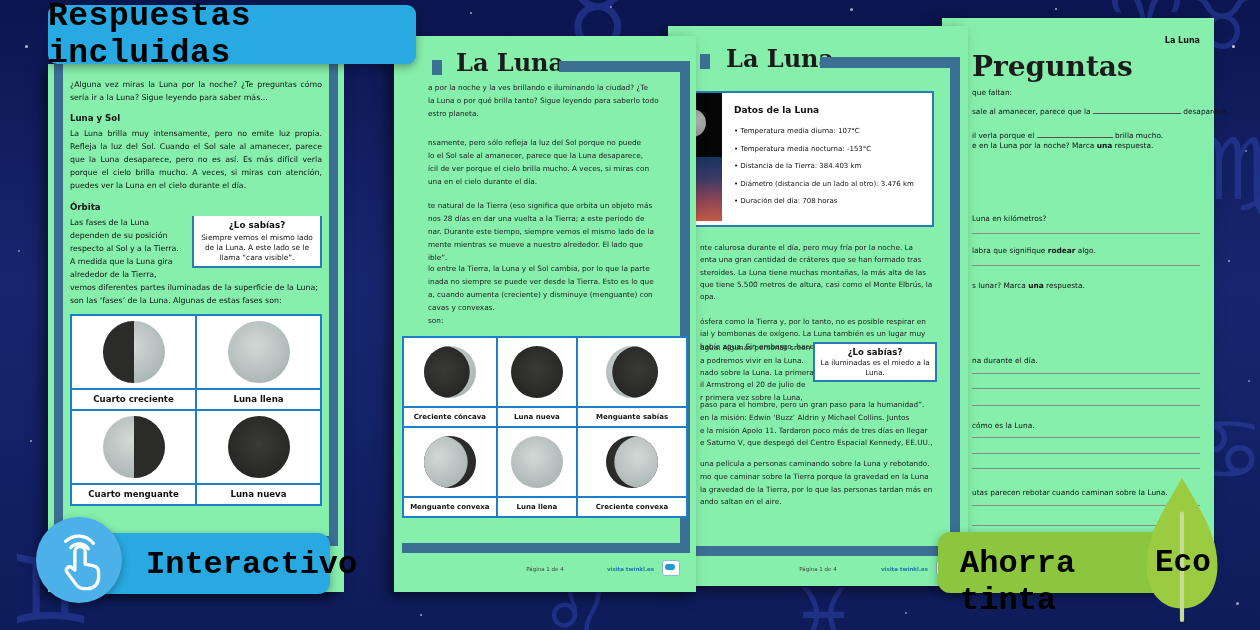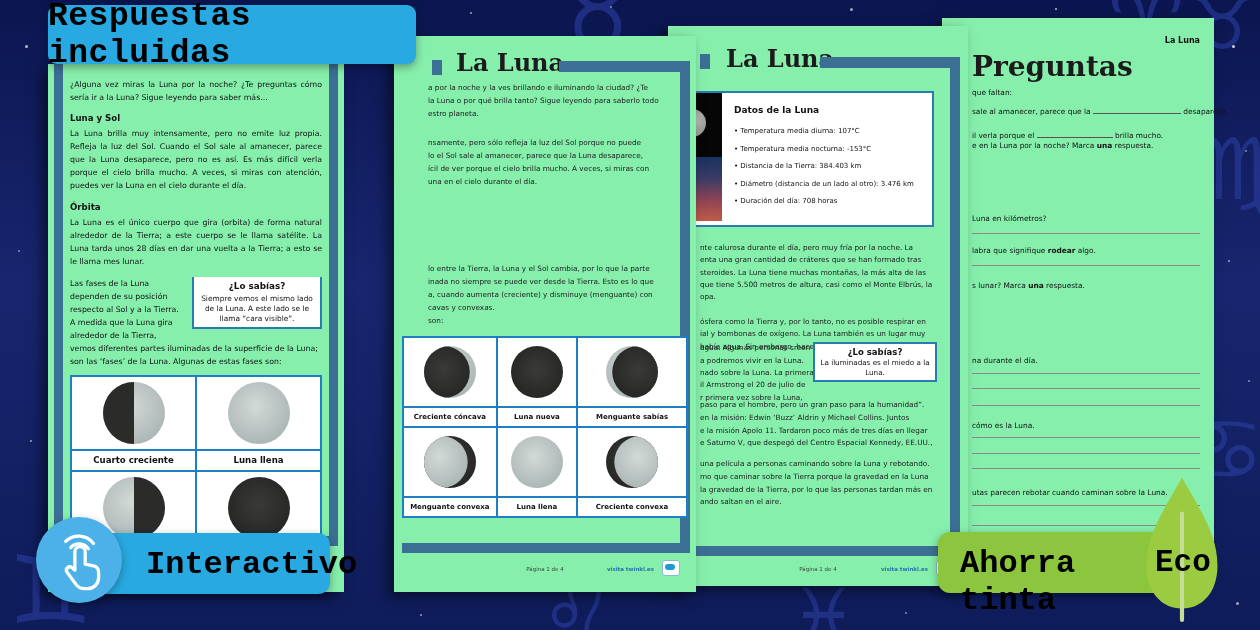--- a/index.html
+++ b/index.html
@@ -178,20 +178,25 @@
     <div class="bar" style="right:6px;width:10px;top:25px;bottom:39px;"></div>
     <div class="bar" style="left:8px;right:6px;bottom:39px;height:10px;"></div>
 
     <div class="frag" style="left:34px;top:45px;">a por la noche y la ves brillando e iluminando la ciudad? ¿Te
 la Luna o por qué brilla tanto? Sigue leyendo para saberlo todo
 estro planeta.</div>
     <div class="frag" style="left:34px;top:100px;">nsamente, pero sólo refleja la luz del Sol porque no puede
 lo el Sol sale al amanecer, parece que la Luna desaparece,
 ícil de ver porque el cielo brilla mucho. A veces, si miras con
 una en el cielo durante el día.</div>
+    <div class="frag" style="left:34px;top:163px;">te natural de la Tierra (eso significa que orbita un objeto más
+nos 28 días en dar una vuelta a la Tierra; a este periodo de
+nar. Durante este tiempo, siempre vemos el mismo lado de la
+mente mientras se mueve a nuestro alrededor. El lado que
+ible”.</div>
     <div class="frag" style="left:34px;top:226px;">lo entre la Tierra, la Luna y el Sol cambia, por lo que la parte
 inada no siempre se puede ver desde la Tierra. Esto es lo que
 a, cuando aumenta (creciente) y disminuye (menguante) con
 cavas y convexas.</div>
     <div class="frag" style="left:34px;top:278px;">son:</div>
 
     <table class="phase" style="position:absolute;left:8px;top:300px;width:286px;">
       <tbody>
           <tr>
         <td style="height:66px;width:33%;">
@@ -248,21 +253,20 @@
     <div class="bar" style="right:6px;width:9px;top:0;bottom:46px;"></div>
     <div class="bar" style="left:6px;right:6px;bottom:46px;height:10px;"></div>
 
     <div style="position:absolute;left:22px;right:22px;top:14px;font-size:7.8px;line-height:13px;text-align:justify;">
       <div style="margin-bottom:8px;">¿Alguna vez miras la Luna por la noche? ¿Te preguntas cómo sería ir a la Luna? Sigue leyendo para saber más...</div>
 
       <div style="font-weight:bold;font-size:8.6px;margin-bottom:2px;">Luna y Sol</div>
       <div style="margin-bottom:9px;">La Luna brilla muy intensamente, pero no emite luz propia. Refleja la luz del Sol. Cuando el Sol sale al amanecer, parece que la Luna desaparece, pero no es así. Es más difícil verla porque el cielo brilla mucho. A veces, si miras con atención, puedes ver la Luna en el cielo durante el día.</div>
 
       <div style="font-weight:bold;font-size:8.6px;margin-bottom:2px;">Órbita</div>
-      <div style="margin-bottom:9px;">La Luna es el único cuerpo que gira (orbita) de forma natural alrededor de la Tierra; a este cuerpo se le llama satélite. La Luna tarda unos 28 días en dar una vuelta a la Tierra; a esto se le llama mes lunar.</div>
 
       <div style="overflow:hidden;">
         <div class="dyk" style="position:relative;float:right;width:118px;margin:-2px 0 4px 10px;">
           <div class="t" style="font-size:8.8px;">¿Lo sabías?</div>
           <div style="font-size:7.4px;line-height:10px;margin-top:1px;text-align:center;">Siempre vemos el mismo lado de la Luna. A este lado se le llama “cara visible”.</div>
         </div>
         <div style="text-align:left;">Las fases de la Luna dependen de su posición respecto al Sol y a la Tierra. A medida que la Luna gira alrededor de la Tierra, vemos diferentes partes iluminadas de la superficie de la Luna; son las ‘fases’ de la Luna. Algunas de estas fases son:</div>
       </div>
 
       <table class="phase" style="width:100%;margin-top:7px;">

